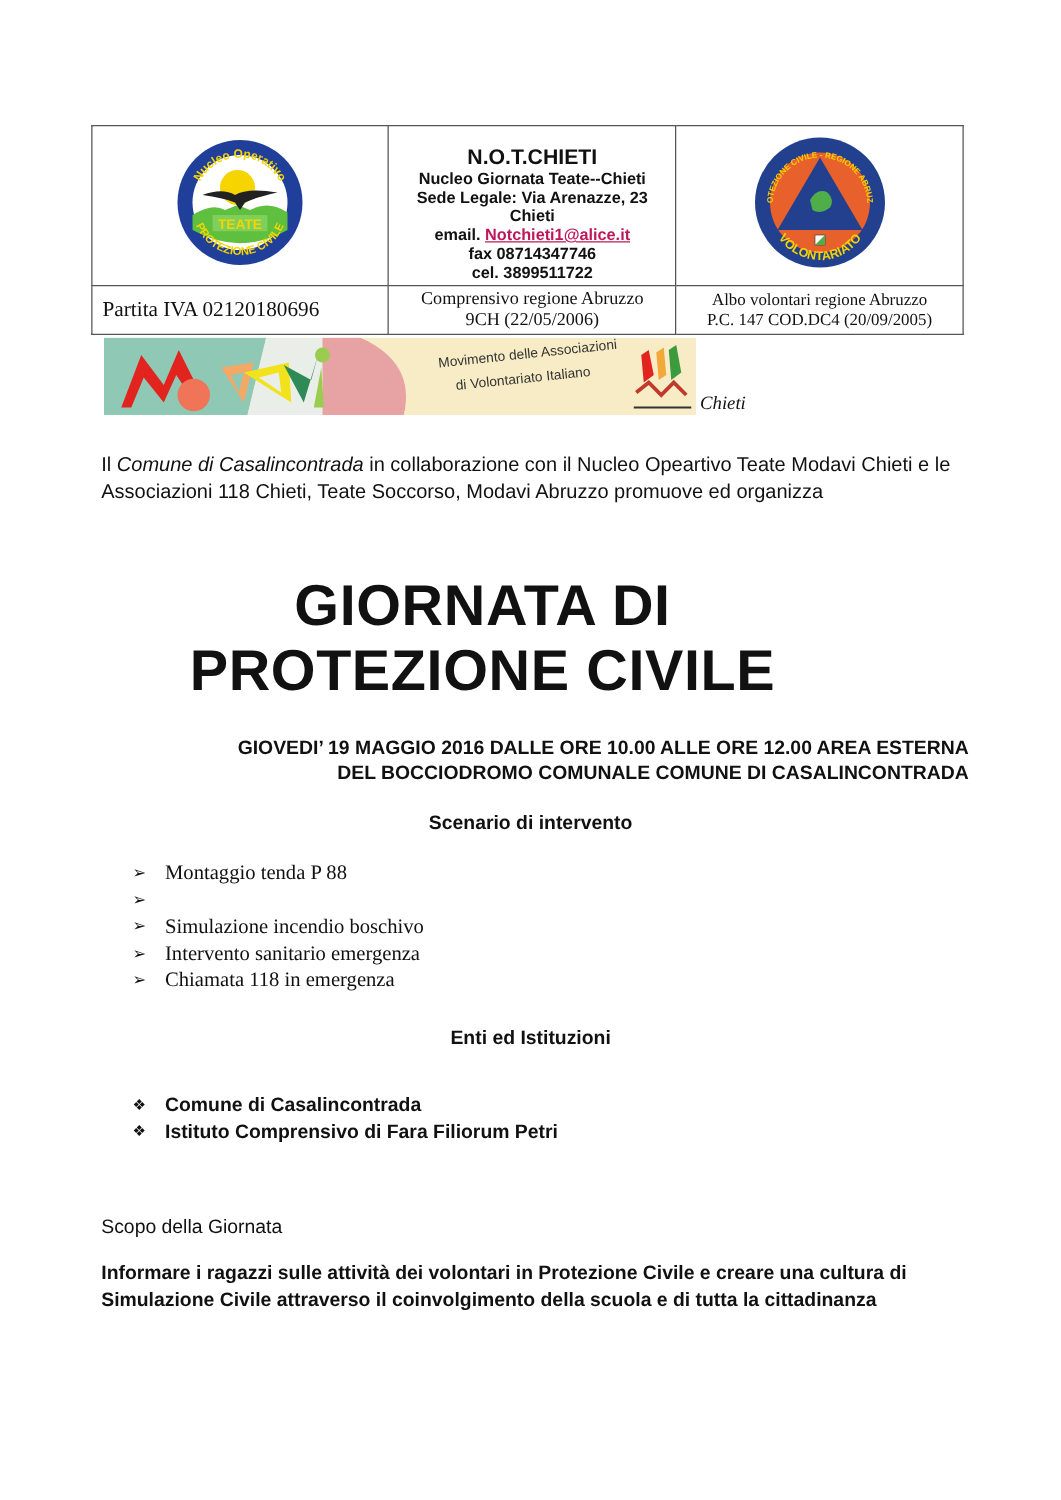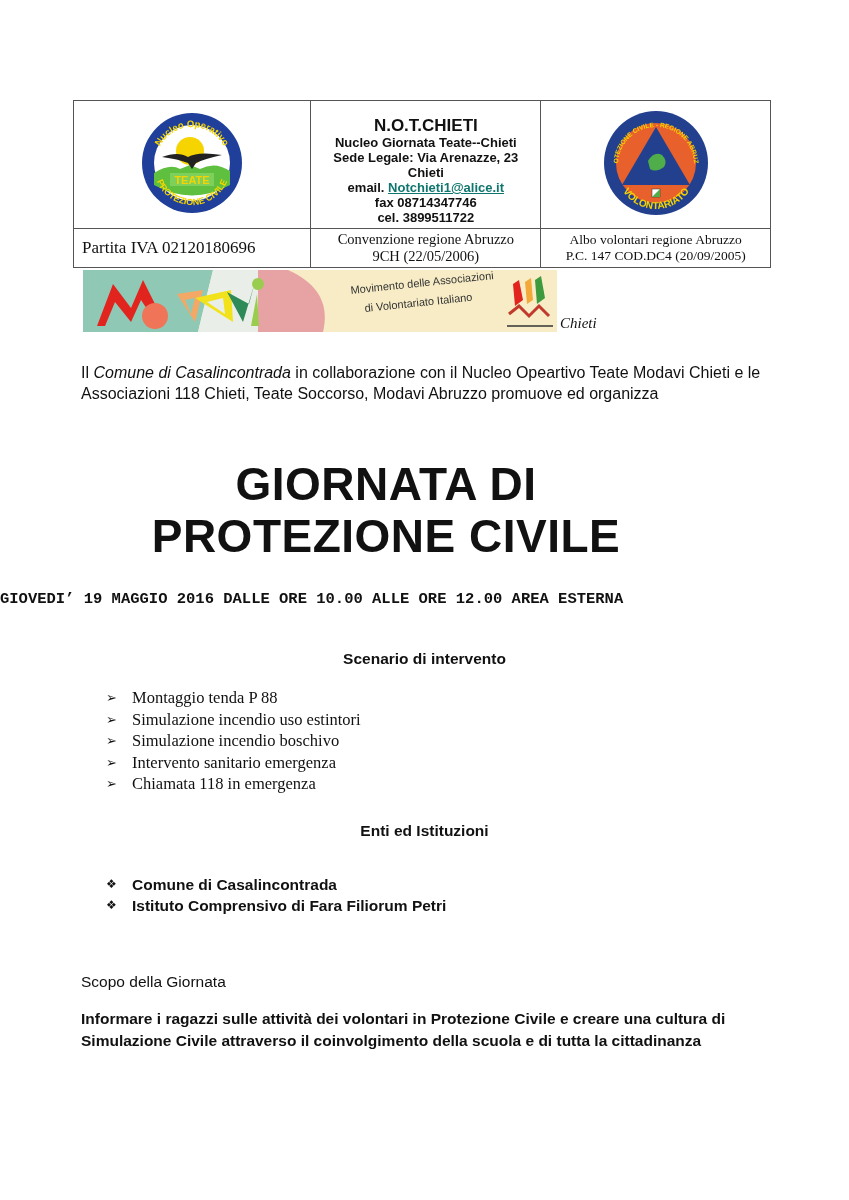--- a/index.html
+++ b/index.html
@@ -11,34 +11,34 @@
   .hdr-table { position: absolute; left: 73px; top: 100px; width: 698px; border-collapse: collapse; }
   .hdr-table td { border: 1px solid #555; padding: 0; vertical-align: middle; text-align: center; }
   .hdr-table .c1 { width: 232px; }
   .hdr-table .c2 { width: 232px; }
   .hdr-table .c3 { width: 232px; }
   .logo-row td { height: 127px; }
   .info-row td { height: 38px; }
 
   .org-name { font-weight: bold; font-size: 17px; line-height: 19px; margin-top: 12px; }
   .org-line { font-weight: bold; font-size: 13px; line-height: 15px; }
-  .org-email-link { color: #0f766e; text-decoration: underline; }
+  .org-email-link { color: #be185d; text-decoration: underline; }
 
   .partita { font-size: 17px; text-align: left !important; padding-left: 8px !important; }
   .conv { font-size: 14.5px; line-height: 17px; }
   .albo { font-size: 13.5px; line-height: 16px; margin-top: 44px; }
 
   
   .banner { position: absolute; left: 83px; top: 270px; width: 474px; height: 62px; overflow: hidden; }
   .banner-chieti { position: absolute; left: 560px; top: 315px; font-style: italic; font-size: 15px; }
 
   
   .intro { position: absolute; left: 81px; top: 362px; width: 690px; font-size: 16px; line-height: 21px; }
   .title { position: absolute; left: 0; width: 772px; top: 458px; text-align: center; font-weight: bold; font-size: 46px; line-height: 52px; letter-spacing: 0.5px; }
-  .when { position: absolute; left: 0; width: 775px; top: 589px; text-align: left; font-weight: bold; font-size: 15.5px; line-height: 20px; font-family: Liberation Mono, monospace; }
+  .when { position: absolute; left: 0; width: 775px; top: 589px; text-align: right; font-weight: bold; font-size: 15.5px; line-height: 20px; }
   .section-h { position: absolute; left: 0; width: 849px; text-align: center; font-weight: bold; font-size: 15.5px; }
   .scenario-h { top: 650px; }
   .enti-h { top: 822px; }
 
   .scenario-list { position: absolute; left: 106px; top: 687px; list-style: none; margin: 0; padding: 0; font-size: 16.5px; line-height: 21.5px; }
   .scenario-list li { display: flex; align-items: center; }
   .arrow { display: inline-block; width: 26px; font-size: 13px; }
 
   .enti-list { position: absolute; left: 106px; top: 874px; list-style: none; margin: 0; padding: 0; font-size: 15.5px; line-height: 21px; font-weight: bold; }
   .enti-list li { display: flex; align-items: center; }
@@ -102,21 +102,21 @@
         </text>
         <text font-family="Liberation Sans, sans-serif" font-size="10" font-weight="bold" fill="#f5d400">
           <textPath href="#arcBot2" startOffset="50%" text-anchor="middle">VOLONTARIATO</textPath>
         </text>
       </svg>
     </td>
   </tr>
   <tr class="info-row serif">
     <td class="c1 partita">Partita IVA 02120180696</td>
     <td class="c2 conv">
-      <div>Convenzione regione Abruzzo</div>
+      <div>Comprensivo regione Abruzzo</div>
       <div>9CH (22/05/2006)</div>
     </td>
     <td class="c3 albo">
       <div>Albo volontari regione Abruzzo</div>
       <div>P.C.  147 COD.DC4 (20/09/2005)</div>
     </td>
   </tr>
 </tbody>
   </table>
 
@@ -150,31 +150,31 @@
   <span>Il </span><i>Comune di Casalincontrada</i><span> in collaborazione con il Nucleo Opeartivo Teate Modavi Chieti e le Associazioni 118 Chieti, Teate Soccorso, Modavi Abruzzo promuove ed organizza</span>
 </div>
 
 <div class="title sans">
   <div>GIORNATA DI</div>
   <div>PROTEZIONE CIVILE</div>
 </div>
 
 <div class="when sans">
   <div>GIOVEDI’ 19 MAGGIO 2016 DALLE ORE 10.00 ALLE ORE 12.00 AREA ESTERNA</div>
+  <div>DEL BOCCIODROMO COMUNALE COMUNE DI CASALINCONTRADA</div>
 </div>
 
 <div class="section-h scenario-h sans">Scenario di intervento</div>
 <ul class="scenario-list serif">
   <li>
       <span class="arrow">➢</span>
       <span>Montaggio tenda P 88</span>
     </li>
   <li>
       <span class="arrow">➢</span>
-      <span>Simulazione incendio uso estintori</span>
     </li>
   <li>
       <span class="arrow">➢</span>
       <span>Simulazione incendio boschivo</span>
     </li>
   <li>
       <span class="arrow">➢</span>
       <span>Intervento sanitario emergenza</span>
     </li>
   <li>

